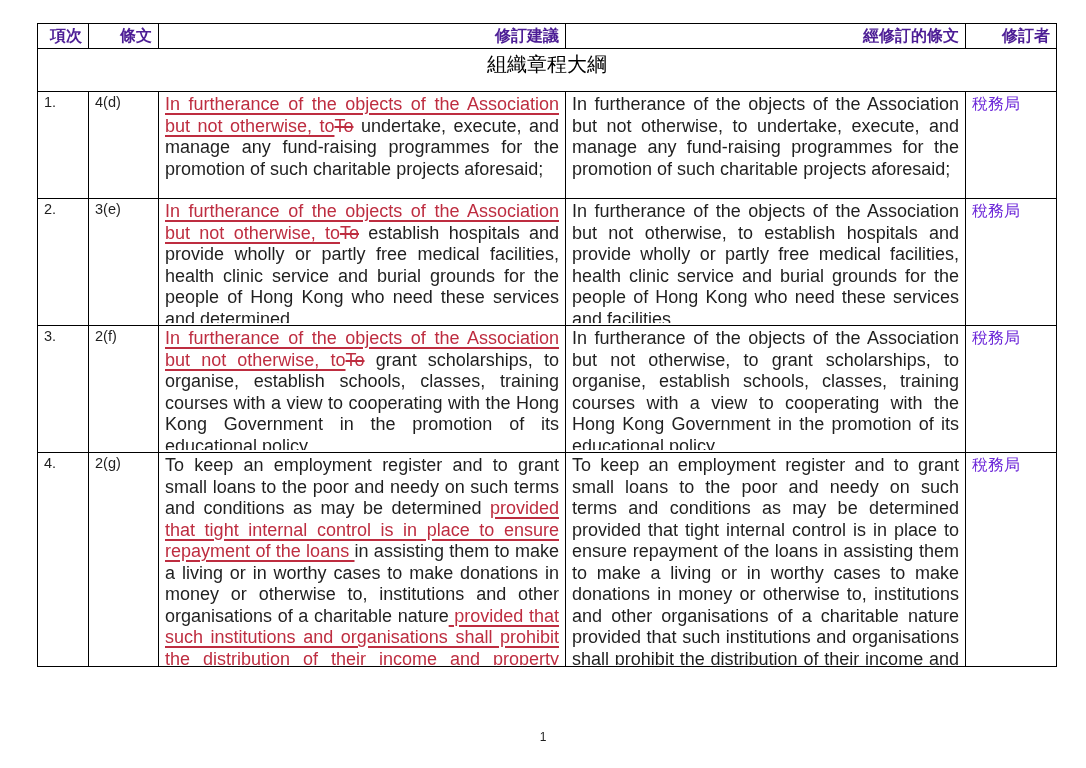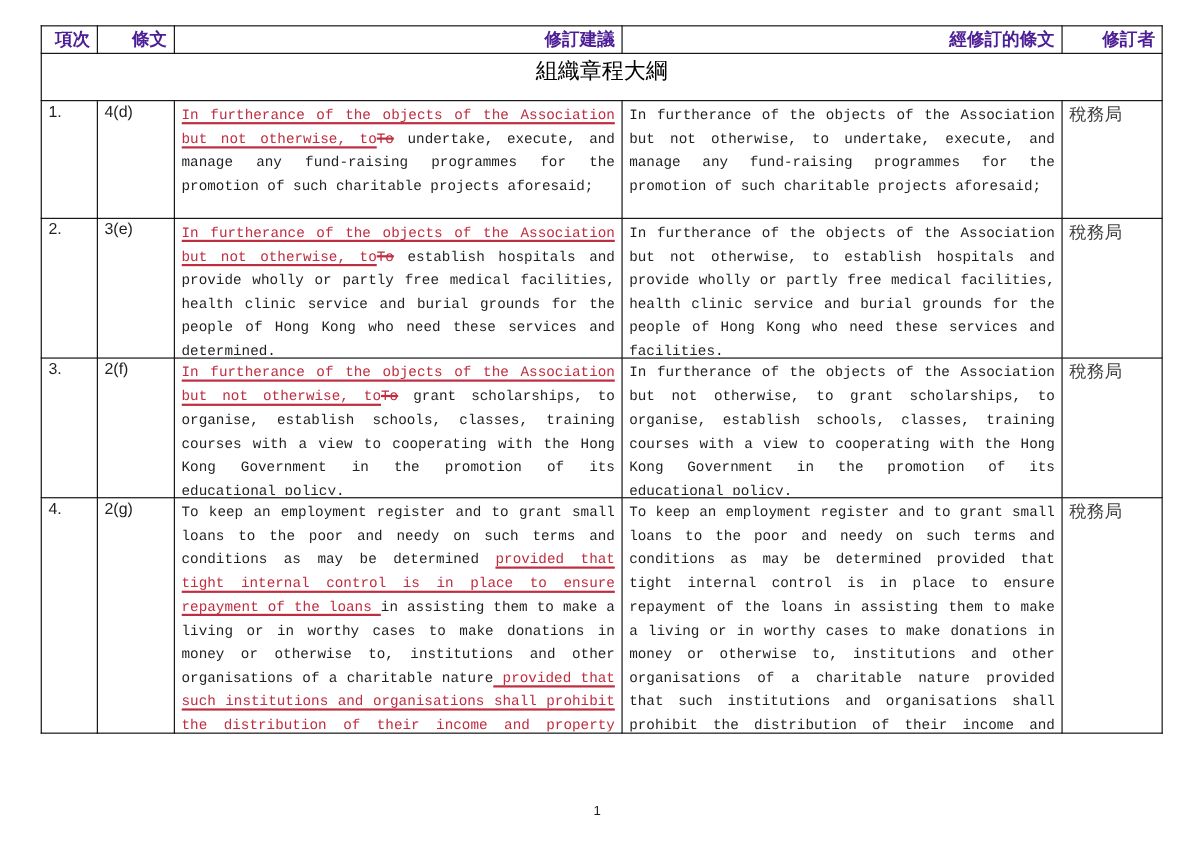--- a/index.html
+++ b/index.html
@@ -64,31 +64,30 @@
   
   td.num, td.art {
     font-size: 14.5px;
     color: var(--txt);
     padding-top: 4px;
     padding-left: 8px;
   }
   td.who {
     font-family: "DejaVu Serif", "Liberation Serif", serif;
     font-size: 16px;
-    color: #404040;
+    color: #6d28d9;
     padding-top: 5px;
     padding-left: 7px;
   }
   .cellbox {
-    font-size: 13px;
+    font-size: 18px;
     line-height: 21.5px;
     color: var(--txt);
     text-align: justify;
     overflow: hidden;
-    font-family: Liberation Mono, monospace;
   }
   tr.r1 .cellbox { height: 102px; }
   tr.r2 .cellbox { height: 122px; }
   tr.r3 .cellbox { height: 122px; }
   tr.r4 .cellbox { height: 210px; }
   tr.r1 td { height: 104px; }
   tr.r2 td { height: 124px; }
   tr.r3 td { height: 124px; }
   tr.r4 td { height: 211px; }
 

